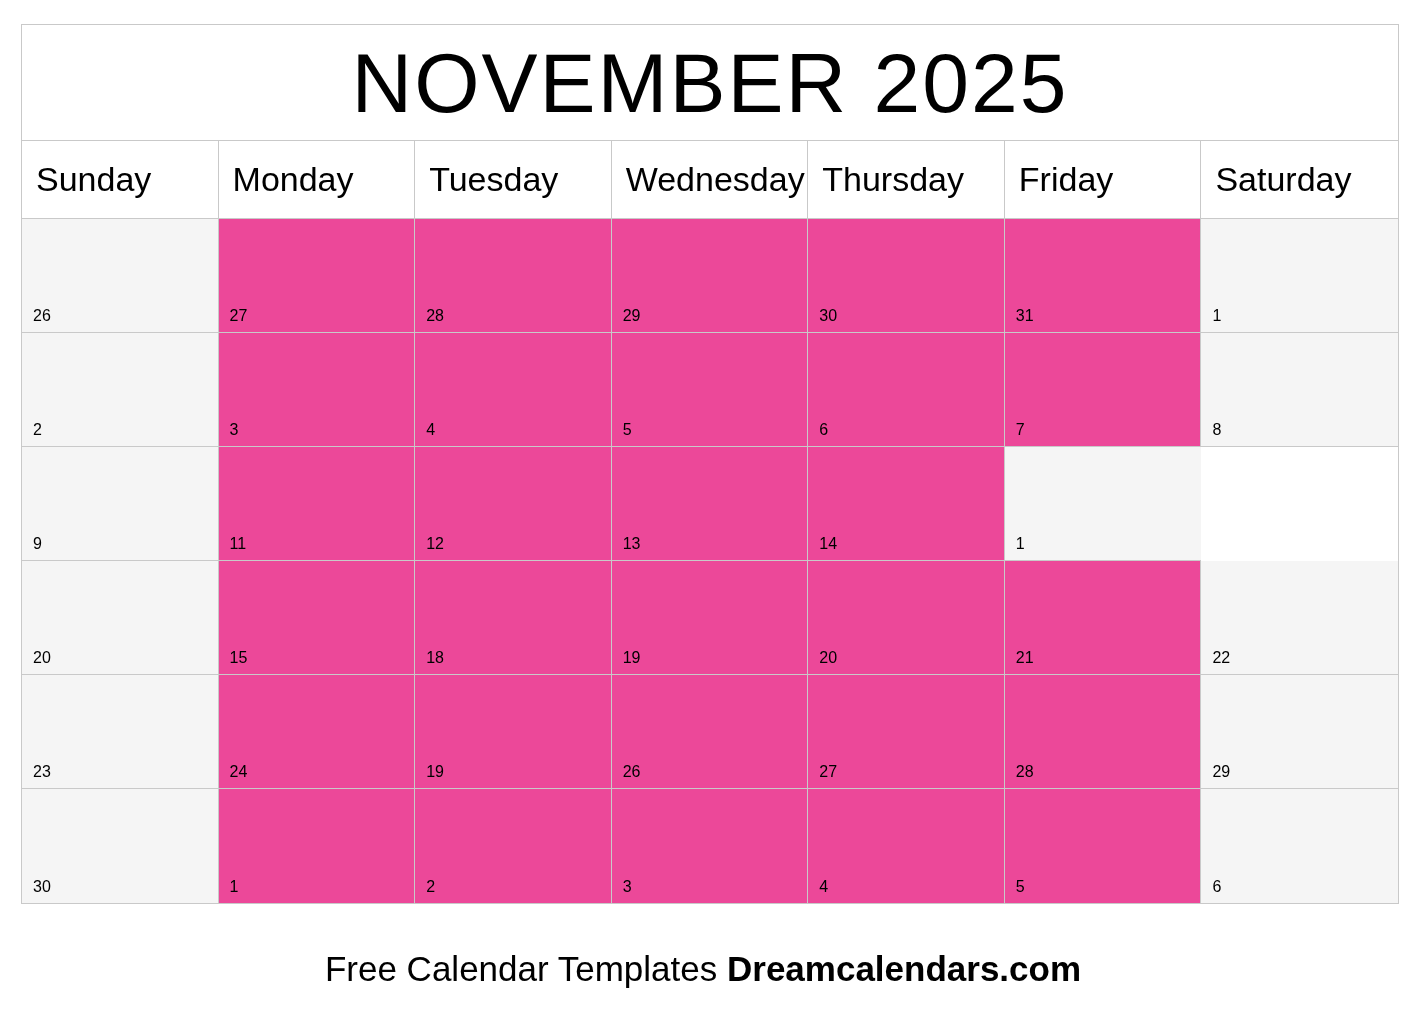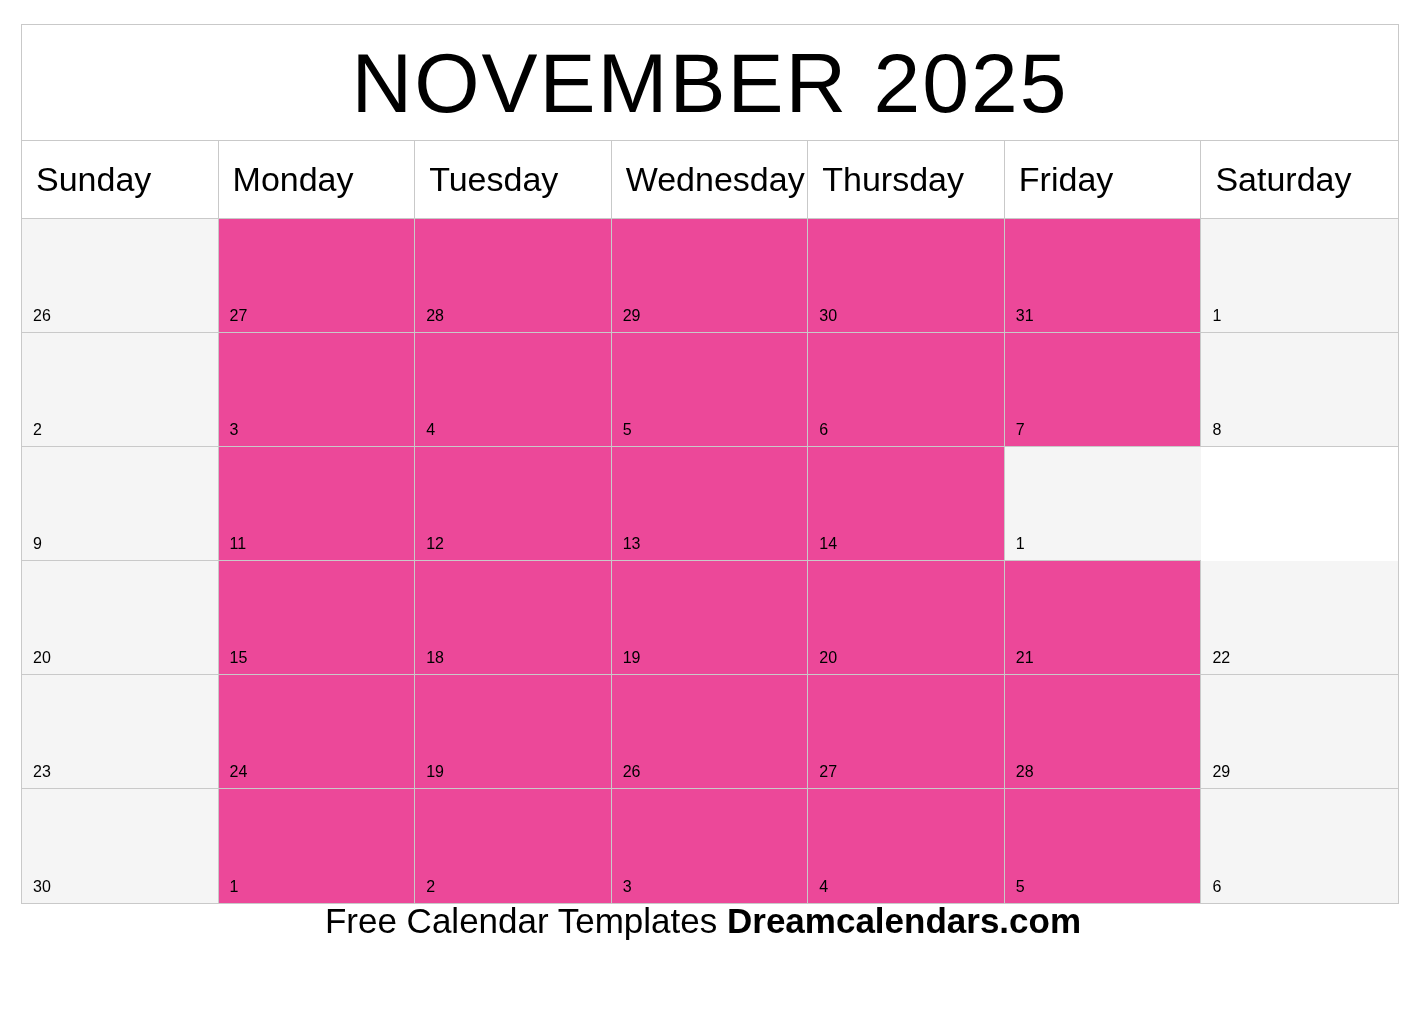--- a/index.html
+++ b/index.html
@@ -92,21 +92,21 @@
     left: 11px;
     bottom: 8px;
     font-size: 16px;
     font-weight: normal;
     line-height: 1;
   }
   .footer {
     position: absolute;
     left: 0;
     right: 0;
-    top: 900px;
+    top: 948px;
     text-align: center;
     font-size: 35px;
     line-height: 1.2;
     white-space: nowrap;
   }
   .footer .plain {
     font-weight: 400;
   }
   .footer .brand {
     font-weight: bold;

